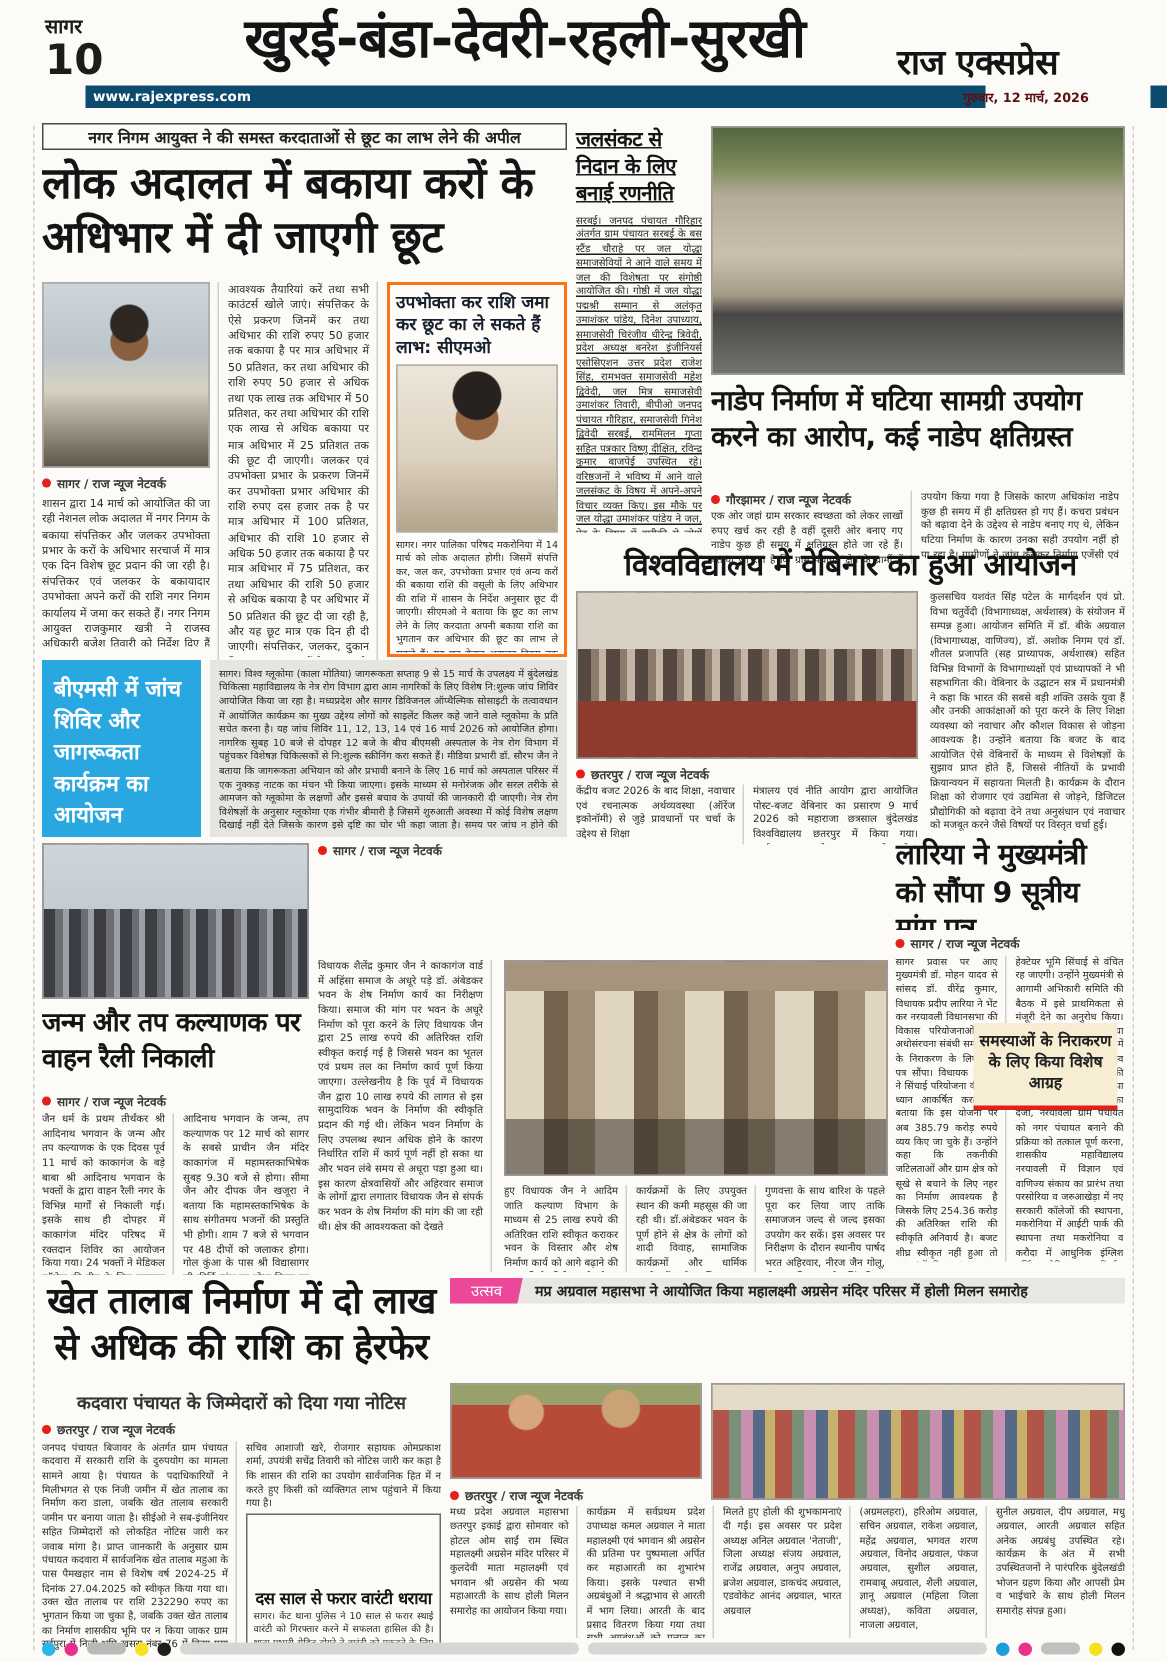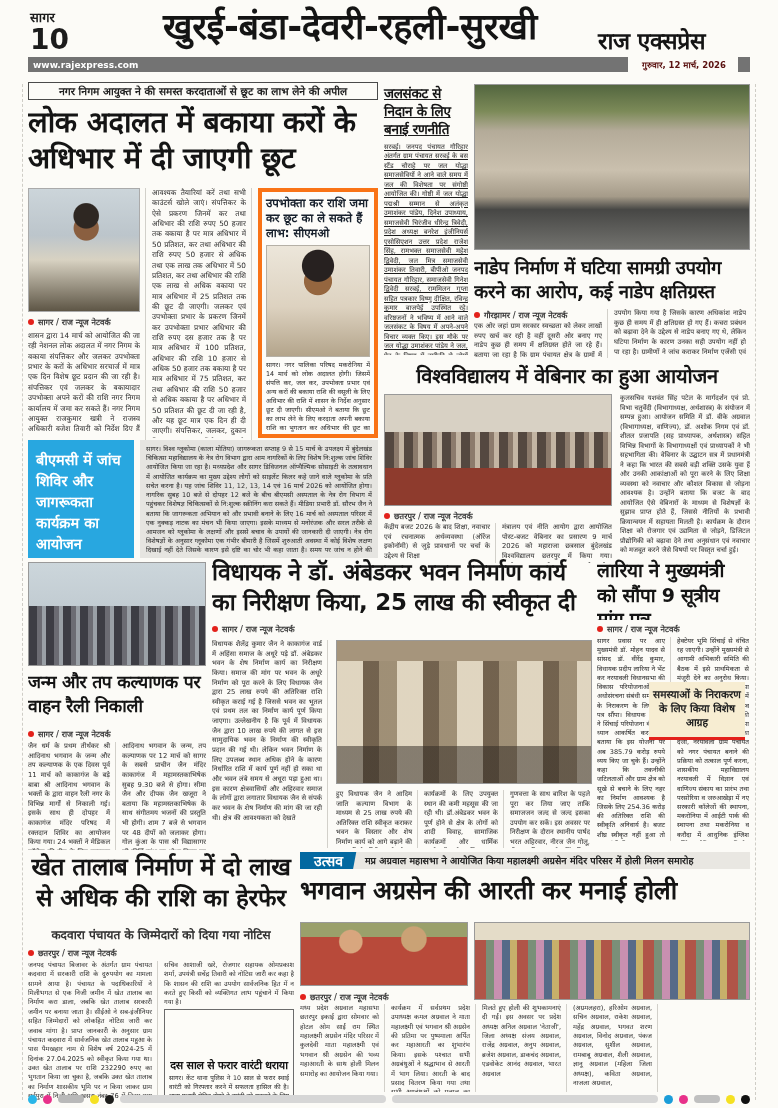--- a/index.html
+++ b/index.html
@@ -11,21 +11,21 @@
   }
   .abs { position:absolute; }
   .hl { font-weight:800; color:#141414; letter-spacing:-0.3px; }
   .body-txt { font-size:7.3px; line-height:1.42; text-align:justify; color:#2a2a2a; overflow:hidden; }
   .byline { display:flex; align-items:center; gap:4px; font-size:8px; font-weight:bold; color:#3a3a3a; }
   .byline .dot { width:6px; height:6px; border-radius:50%; background:#e3211b; flex:0 0 auto; }
   .cols { display:flex; gap:6px; }
   .rule-r { border-right:1px solid #d2d0ca; padding-right:5px; }
   .photo { background-color:#b9b0a2; overflow:hidden; }
   .kicker-box { border:1px solid #4a4a4a; text-align:center; font-weight:bold; font-size:10.5px; padding:1px 2px; color:#222; }
-  .redbar { background:#737373; }
+  .redbar { background:#0c4a6e;margin-left:29px; }
   .cropline { position:absolute; width:0; border-left:1px dashed #cfcdc6; top:84px; bottom:8px; }
 
   
   .ph-official { background-image:
       radial-gradient(circle at 52% 22%, #2e2722 0 11%, rgba(0,0,0,0) 12%),
       radial-gradient(circle at 52% 32%, #8a5f40 0 12%, rgba(0,0,0,0) 13%),
       linear-gradient(180deg,#ccd5da 0%,#bcc5cb 38%,#d8d2c2 58%,#5e5646 100%); }
   .ph-cmo { background-image:
       radial-gradient(circle at 50% 18%, #272120 0 15%, rgba(0,0,0,0) 16%),
       radial-gradient(circle at 50% 32%, #95663f 0 15%, rgba(0,0,0,0) 16%),
@@ -47,29 +47,29 @@
       repeating-linear-gradient(90deg, rgba(233,223,202,.9) 0 26px, rgba(112,96,76,.9) 26px 42px, rgba(163,147,121,.85) 42px 60px);
       background-color:#8a7a64; }
   .ph-holi1 { background-image:
       radial-gradient(circle at 30% 30%, #d8a67e 0 9%, rgba(0,0,0,0) 10%),
       radial-gradient(circle at 68% 26%, #caa275 0 10%, rgba(0,0,0,0) 11%),
       linear-gradient(180deg,#9aa06b 0 22%,#b84a3a 22% 100%); }
   .ph-holi2 { background-image:
       linear-gradient(180deg,#e4dcc8 0 22%, rgba(0,0,0,0) 22%),
       repeating-linear-gradient(90deg,#b05548 0 11px,#7a8f78 11px 19px,#c890b0 19px 27px,#566a88 27px 35px,#c7b06a 35px 42px); }
 
-  .inset-box { border:4px solid #f97316; background:#fdfcf9; padding:4px; }
+  .inset-box { border:2px solid #f97316; background:#fdfcf9; padding:4px; }
   .inset-title { font-size:11.5px; font-weight:800; line-height:1.3; color:#17202c; }
   .blue-box { background:#28a7e0; color:#fff; font-weight:800; font-size:14.5px; line-height:1.45; padding:10px 8px; }
   .gray-panel { background:#e6e5e1; padding:5px 6px; }
   .cream-box { background:#f7edd2; text-align:center; font-weight:800; font-size:10.5px; line-height:1.35; color:#222;
                padding:5px 4px 7px; border-bottom:3px solid #e3211b; }
   .warrant-box { border:1px solid #6b6b6b; padding:3px 4px; background:#fdfcf8; }
   .ubar { background:#e9e7e2; display:flex; align-items:center; height:17px; overflow:hidden; }
-  .ulabel { background:#0369a1; color:#fff; font-weight:bold; font-size:14px; padding:2px 14px 3px; clip-path:polygon(0 0,100% 0,92% 100%,0 100%); }
+  .ulabel { background:#ec4899; color:#fff; font-weight:normal; font-size:10px; padding:2px 14px 3px; clip-path:polygon(0 0,100% 0,92% 100%,0 100%); }
   .utext { font-size:9.5px; font-weight:800; color:#222; padding-left:8px; white-space:nowrap; }
   .cbar { position:absolute; display:flex; align-items:center; gap:6px; }
   .cdot { width:9px; height:9px; border-radius:50%; flex:0 0 auto; }
   .ccap { width:26px; height:8px; border-radius:4px; flex:0 0 auto; }
   .clong { height:8px; border-radius:4px; flex:1 1 auto; }
 </style>
 </head>
 <body>
 
 <div class="page">
@@ -116,21 +116,21 @@
   </div>
 
   <div class="abs" style="left:384px; top:84px; width:84px; height:274px;text-decoration:underline;">
     <div class="hl" style="font-size:13.5px; line-height:1.35;">जलसंकट से निदान के लिए बनाई रणनीति</div>
     <div class="body-txt" style="font-size:6.7px; margin-top:4px; height:212px;">सरबई। जनपद पंचायत गौरिहार अंतर्गत ग्राम पंचायत सरबई के बस स्टैंड चौराहे पर जल योद्धा समाजसेवियों ने आने वाले समय में जल की विशेषता पर संगोष्ठी आयोजित की। गोष्ठी में जल योद्धा पद्मश्री सम्मान से अलंकृत उमाशंकर पांडेय, दिनेश उपाध्याय, समाजसेवी चिरंजीव धीरेन्द्र त्रिवेदी, प्रदेश अध्यक्ष बनरेश इंजीनियर्स एसोसिएशन उत्तर प्रदेश राजेश सिंह, रामभक्त समाजसेवी महेश द्विवेदी, जल मित्र समाजसेवी उमाशंकर तिवारी, बीपीओ जनपद पंचायत गौरिहार, समाजसेवी गिनेश द्विवेदी सरबई, राममिलन गुप्ता सहित पत्रकार विष्णु दीक्षित, रविन्द्र कुमार बाजपेई उपस्थित रहे। वरिष्ठजनों ने भविष्य में आने वाले जलसंकट के विषय में अपने-अपने विचार व्यक्त किए। इस मौके पर जल योद्धा उमाशंकर पांडेय ने जल, पेड़ के विषय में बारीकी से लोगों को समझाया।</div>
   </div>
 
   <div class="abs" style="left:474px; top:84px; width:276px; height:276px;">
     <div class="photo ph-nadep" style="width:100%; height:166px; border:1px solid #999;"></div>
     <div class="hl" style="font-size:18.5px; line-height:1.3; margin-top:6px; height:50px; overflow:hidden;">नाडेप निर्माण में घटिया सामग्री उपयोग करने का आरोप, कई नाडेप क्षतिग्रस्त</div>
-    <div class="cols" style="margin-top:3px;">
+    <div class="cols" style="margin-top:21px;">
       <div style="width:134px;" class="rule-r">
         <div class="byline" style="margin-bottom:2px;">
           <span class="dot"></span>
           <span>गौरझामर / राज न्यूज नेटवर्क</span>
         </div>
         <div class="body-txt" style="font-size:6.8px; height:36px;">एक ओर जहां ग्राम सरकार स्वच्छता को लेकर लाखों रुपए खर्च कर रही है वहीं दूसरी ओर बनाए गए नाडेप कुछ ही समय में क्षतिग्रस्त होते जा रहे हैं। बताया जा रहा है कि ग्राम पंचायत क्षेत्र के ग्रामों में मनरेगा योजना के तहत कचरा प्रबंधन के लिए नाडेप का निर्माण कराया गया है। ग्रामीणों ने आरोप लगाते हुए कहा कि निर्माण कार्य में घटिया सामग्री का</div>
       </div>
       <div style="width:132px;">
         <div class="body-txt" style="font-size:6.8px; height:48px;">उपयोग किया गया है जिसके कारण अधिकांश नाडेप कुछ ही समय में ही क्षतिग्रस्त हो गए हैं। कचरा प्रबंधन को बढ़ावा देने के उद्देश्य से नाडेप बनाए गए थे, लेकिन घटिया निर्माण के कारण उनका सही उपयोग नहीं हो पा रहा है। ग्रामीणों ने जांच कराकर निर्माण एजेंसी एवं संबंधितों पर कार्रवाई किए जाने की मांग की है ताकि शासन की राशि का सदुपयोग हो सके।</div>
       </div>
@@ -167,21 +167,20 @@
       <span class="dot"></span>
       <span>सागर / राज न्यूज नेटवर्क</span>
     </div>
     <div class="cols">
       <div class="body-txt rule-r" style="width:88px; height:108px; font-size:6.8px;">जैन धर्म के प्रथम तीर्थंकर श्री आदिनाथ भगवान के जन्म और तप कल्याणक के एक दिवस पूर्व 11 मार्च को काकागंज के बड़े बाबा श्री आदिनाथ भगवान के भक्तों के द्वारा वाहन रैली नगर के विभिन्न मार्गों से निकाली गई। इसके साथ ही दोपहर में काकागंज मंदिर परिषद में रक्तदान शिविर का आयोजन किया गया। 24 भक्तों ने मेडिकल कॉलेज की टीम के लिए रक्तदान किया। श्री</div>
       <div class="body-txt" style="width:84px; height:108px; font-size:6.8px;">आदिनाथ भगवान के जन्म, तप कल्याणक पर 12 मार्च को सागर के सबसे प्राचीन जैन मंदिर काकागंज में महामस्तकाभिषेक सुबह 9.30 बजे से होगा। सीमा जैन और दीपक जैन खजूरा ने बताया कि महामस्तकाभिषेक के साथ संगीतमय भजनों की प्रस्तुति भी होगी। शाम 7 बजे से भगवान पर 48 दीपों को जलाकर होगा। गोल कुंआ के पास श्री विद्यासागर जी कीर्ति स्तंभ पर शोभा विहार का कार्यक्रम दोपहर 3 बजे में होगा।</div>
     </div>
   </div>
 
   <div class="abs" style="left:212px; top:558px; width:380px; height:292px;">
-    <div class="hl" style="font-size:23px; line-height:1.3; height:62px; overflow:hidden;">विधायक ने डॉ. अंबेडकर भवन निर्माण कार्य का निरीक्षण किया, 25 लाख की स्वीकृत दी</div>
     <div class="byline" style="margin:3px 0;">
       <span class="dot"></span>
       <span>सागर / राज न्यूज नेटवर्क</span>
     </div>
     <div class="body-txt abs rule-r" style="left:0; top:82px; width:116px; height:208px; font-size:6.8px;">विधायक शैलेंद्र कुमार जैन ने काकागंज वार्ड में अहिंसा समाज के अधूरे पड़े डॉ. अंबेडकर भवन के शेष निर्माण कार्य का निरीक्षण किया। समाज की मांग पर भवन के अधूरे निर्माण को पूरा करने के लिए विधायक जैन द्वारा 25 लाख रुपये की अतिरिक्त राशि स्वीकृत कराई गई है जिससे भवन का भूतल एवं प्रथम तल का निर्माण कार्य पूर्ण किया जाएगा। उल्लेखनीय है कि पूर्व में विधायक जैन द्वारा 10 लाख रुपये की लागत से इस सामुदायिक भवन के निर्माण की स्वीकृति प्रदान की गई थी। लेकिन भवन निर्माण के लिए उपलब्ध स्थान अधिक होने के कारण निर्धारित राशि में कार्य पूर्ण नहीं हो सका था और भवन लंबे समय से अधूरा पड़ा हुआ था। इस कारण क्षेत्रवासियों और अहिरवार समाज के लोगों द्वारा लगातार विधायक जैन से संपर्क कर भवन के शेष निर्माण की मांग की जा रही थी। क्षेत्र की आवश्यकता को देखते</div>
     <div class="photo ph-constr abs" style="left:124px; top:82px; width:256px; height:144px; border:1px solid #999;"></div>
     <div class="cols abs" style="left:124px; top:232px; width:256px;">
       <div class="body-txt rule-r" style="width:82px; height:58px; font-size:6.7px;">हुए विधायक जैन ने आदिम जाति कल्याण विभाग के माध्यम से 25 लाख रुपये की अतिरिक्त राशि स्वीकृत कराकर भवन के विस्तार और शेष निर्माण कार्य को आगे बढ़ाने की पहल की है। निरीक्षण के दौरान विधायक जैन ने बताया कि काकागंज क्षेत्र शहर का एक अत्यंत सिकुड़ा इलाका है जहां लंबे समय से सामाजिक धार्मिक एवं अन्य</div>
       <div class="body-txt rule-r" style="width:80px; height:58px; font-size:6.7px;">कार्यक्रमों के लिए उपयुक्त स्थान की कमी महसूस की जा रही थी। डॉ.अंबेडकर भवन के पूर्ण होने से क्षेत्र के लोगों को शादी विवाह, सामाजिक कार्यक्रमों और धार्मिक आयोजनों के लिए एक सुविधाजनक स्थान उपलब्ध हो सकेगा। विधायक जैन ने निरीक्षण के दौरान ठेकेदार को निर्देशित करते हुए कहा कि निर्माण कार्य को</div>
       <div class="body-txt" style="width:80px; height:58px; font-size:6.7px;">गुणवत्ता के साथ बारिश के पहले पूरा कर लिया जाए ताकि समाजजन जल्द से जल्द इसका उपयोग कर सकें। इस अवसर पर निरीक्षण के दौरान स्थानीय पार्षद भरत अहिरवार, नीरज जैन गोलू, प्रीतम अहिरवार, सोनू सिंघानिया, नासिर खान सहित क्षेत्र के कई नागरिक एवं समाजजन उपस्थित रहे।</div>
@@ -218,32 +217,32 @@
         </div>
       </div>
     </div>
   </div>
 
   <div class="abs" style="left:300px; top:852px; width:450px; height:244px;">
     <div class="ubar">
       <span class="ulabel">उत्सव</span>
       <span class="utext">मप्र अग्रवाल महासभा ने आयोजित किया महालक्ष्मी अग्रसेन मंदिर परिसर में होली मिलन समारोह</span>
     </div>
-    <div class="hl" style="font-size:25px; margin-top:3px; white-space:nowrap; overflow:hidden;">भगवान अग्रसेन की आरती कर मनाई होली</div>
     <div class="photo ph-holi1 abs" style="left:0; top:70px; width:168px; height:64px; border:1px solid #999;"></div>
     <div class="photo ph-holi2 abs" style="left:174px; top:70px; width:276px; height:78px; border:1px solid #999;"></div>
     <div class="byline abs" style="left:0; top:139px;">
       <span class="dot"></span>
       <span>छतरपुर / राज न्यूज नेटवर्क</span>
     </div>
     <div class="cols abs" style="left:0; top:152px; width:450px;">
       <div class="body-txt rule-r" style="width:85px; height:88px; font-size:6.6px;">मध्य प्रदेश अग्रवाल महासभा छतरपुर इकाई द्वारा सोमवार को होटल ओम साईं राम स्थित महालक्ष्मी अग्रसेन मंदिर परिसर में कुलदेवी माता महालक्ष्मी एवं भगवान श्री अग्रसेन की भव्य महाआरती के साथ होली मिलन समारोह का आयोजन किया गया।</div>
       <div class="body-txt rule-r" style="width:85px; height:88px; font-size:6.6px;">कार्यक्रम में सर्वप्रथम प्रदेश उपाध्यक्ष कमल अग्रवाल ने माता महालक्ष्मी एवं भगवान श्री अग्रसेन की प्रतिमा पर पुष्पमाला अर्पित कर महाआरती का शुभारंभ किया। इसके पश्चात सभी अग्रबंधुओं ने श्रद्धाभाव से आरती में भाग लिया। आरती के बाद प्रसाद वितरण किया गया तथा सभी अग्रबंधुओं को गुलाल का टीका लगाकर गले</div>
       <div class="body-txt rule-r" style="width:85px; height:88px; font-size:6.6px;">मिलते हुए होली की शुभकामनाएं दी गईं। इस अवसर पर प्रदेश अध्यक्ष अनिल अग्रवाल 'नेताजी', जिला अध्यक्ष संजय अग्रवाल, राजेंद्र अग्रवाल, अनुप अग्रवाल, ब्रजेश अग्रवाल, डाकचंद अग्रवाल, एडवोकेट आनंद अग्रवाल, भारत अग्रवाल</div>
       <div class="body-txt rule-r" style="width:85px; height:88px; font-size:6.6px;">(अग्रमलहरा), हरिओम अग्रवाल, सचिन अग्रवाल, राकेश अग्रवाल, महेंद्र अग्रवाल, भगवत शरण अग्रवाल, विनोद अग्रवाल, पंकज अग्रवाल, सुशील अग्रवाल, रामबाबू अग्रवाल, शैली अग्रवाल, ज्ञानू अग्रवाल (महिला जिला अध्यक्ष), कविता अग्रवाल, नाजला अग्रवाल,</div>
+      <div class="body-txt" style="width:86px; height:88px; font-size:6.6px;">सुनील अग्रवाल, दीप अग्रवाल, मधु अग्रवाल, आरती अग्रवाल सहित अनेक अग्रबंधु उपस्थित रहे। कार्यक्रम के अंत में सभी उपस्थितजनों ने पारंपरिक बुंदेलखंडी भोजन ग्रहण किया और आपसी प्रेम व भाईचारे के साथ होली मिलन समारोह संपन्न हुआ।</div>
     </div>
   </div>
 
   <div class="cbar" style="left:28px; right:28px; bottom:4px; height:10px;">
     <span class="cdot" style="background-color: rgb(42, 182, 232);"></span>
     <span class="cdot" style="background-color: rgb(232, 49, 138);"></span>
     <span class="ccap" style="background-color: rgb(185, 185, 185);"></span>
     <span class="cdot" style="background-color: rgb(245, 225, 34);"></span>
     <span class="cdot" style="background-color: rgb(29, 29, 27);"></span>
     <span class="clong" style="background-color: rgb(214, 214, 214);"></span>

